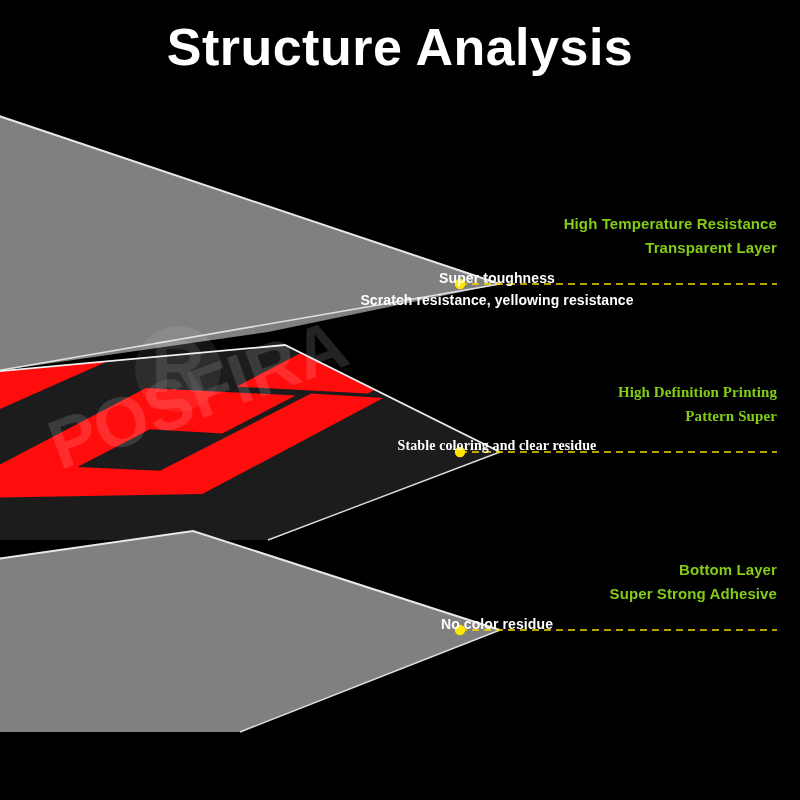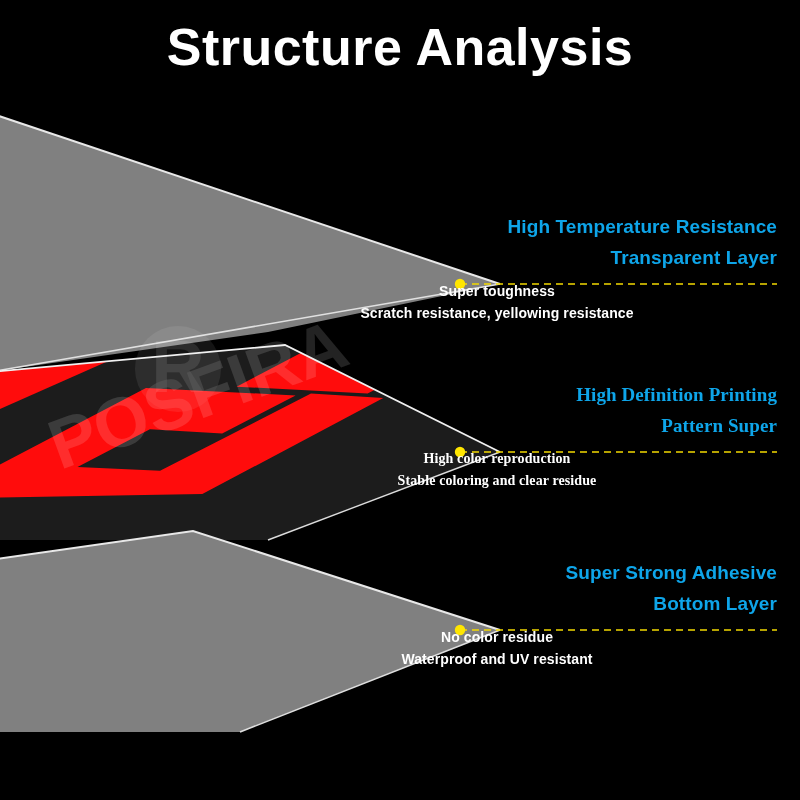--- a/index.html
+++ b/index.html
@@ -43,22 +43,22 @@
   }
 
   
   .callout {
     position: absolute;
     width: 560px;
     left: 217px;
     text-align: right;
   }
   .callout-head {
-    color: #0ea5e9;
-    font-size: 19px;
+    color: #84cc16;
+    font-size: 15px;
     font-weight: bold;
     line-height: 1.62;
     white-space: nowrap;
     letter-spacing: 0.1px;
   }
   .callout-sub {
     color: #ffffff;
     font-size: 14px;
     font-weight: bold;
     line-height: 1.62;
@@ -168,27 +168,25 @@
     <div class="callout-subs">
       <div class="callout-sub">Super toughness</div>
       <div class="callout-sub">Scratch resistance, yellowing resistance</div>
     </div>
   </div>
 
   <div class="callout" id="callout-2">
     <div class="callout-head">High Definition Printing</div>
     <div class="callout-head">Pattern Super</div>
     <div class="callout-subs">
-      <div class="callout-sub">High color reproduction</div>
       <div class="callout-sub">Stable coloring and clear residue</div>
     </div>
   </div>
 
   <div class="callout" id="callout-3">
+    <div class="callout-head">Bottom Layer</div>
     <div class="callout-head">Super Strong Adhesive</div>
-    <div class="callout-head">Bottom Layer</div>
     <div class="callout-subs">
       <div class="callout-sub">No color residue</div>
-      <div class="callout-sub">Waterproof and UV resistant</div>
     </div>
   </div>
 
 </div>
 
 </body></html>

